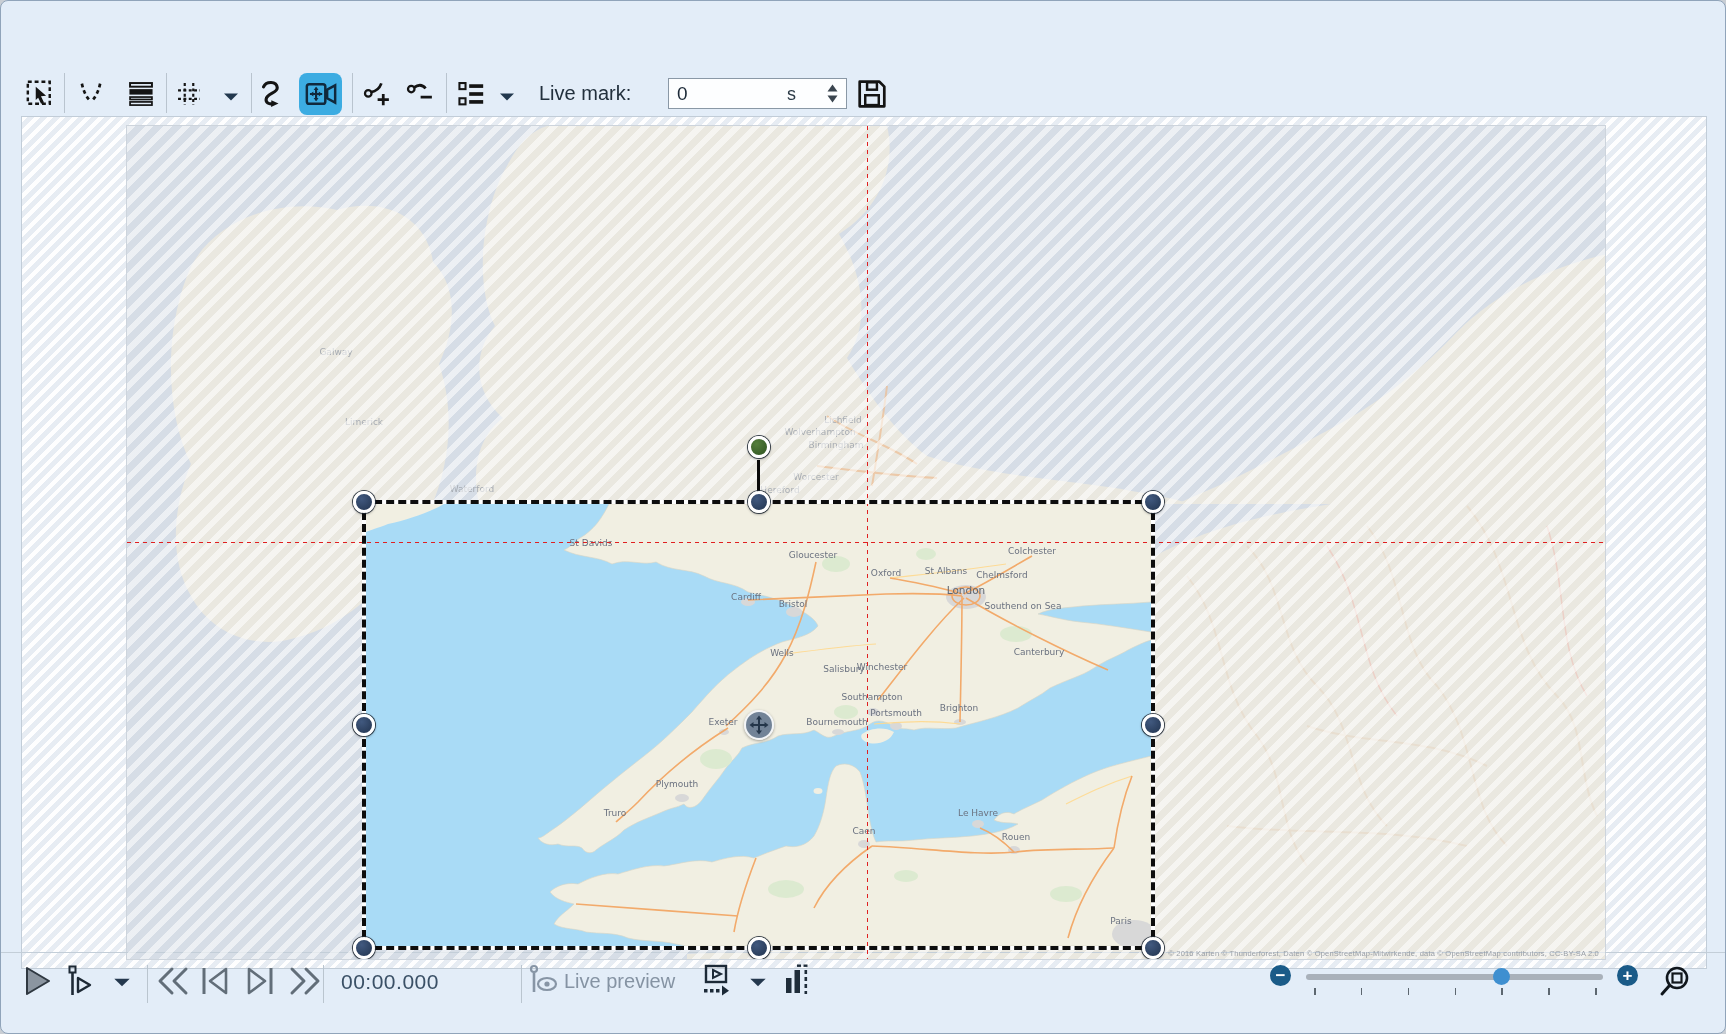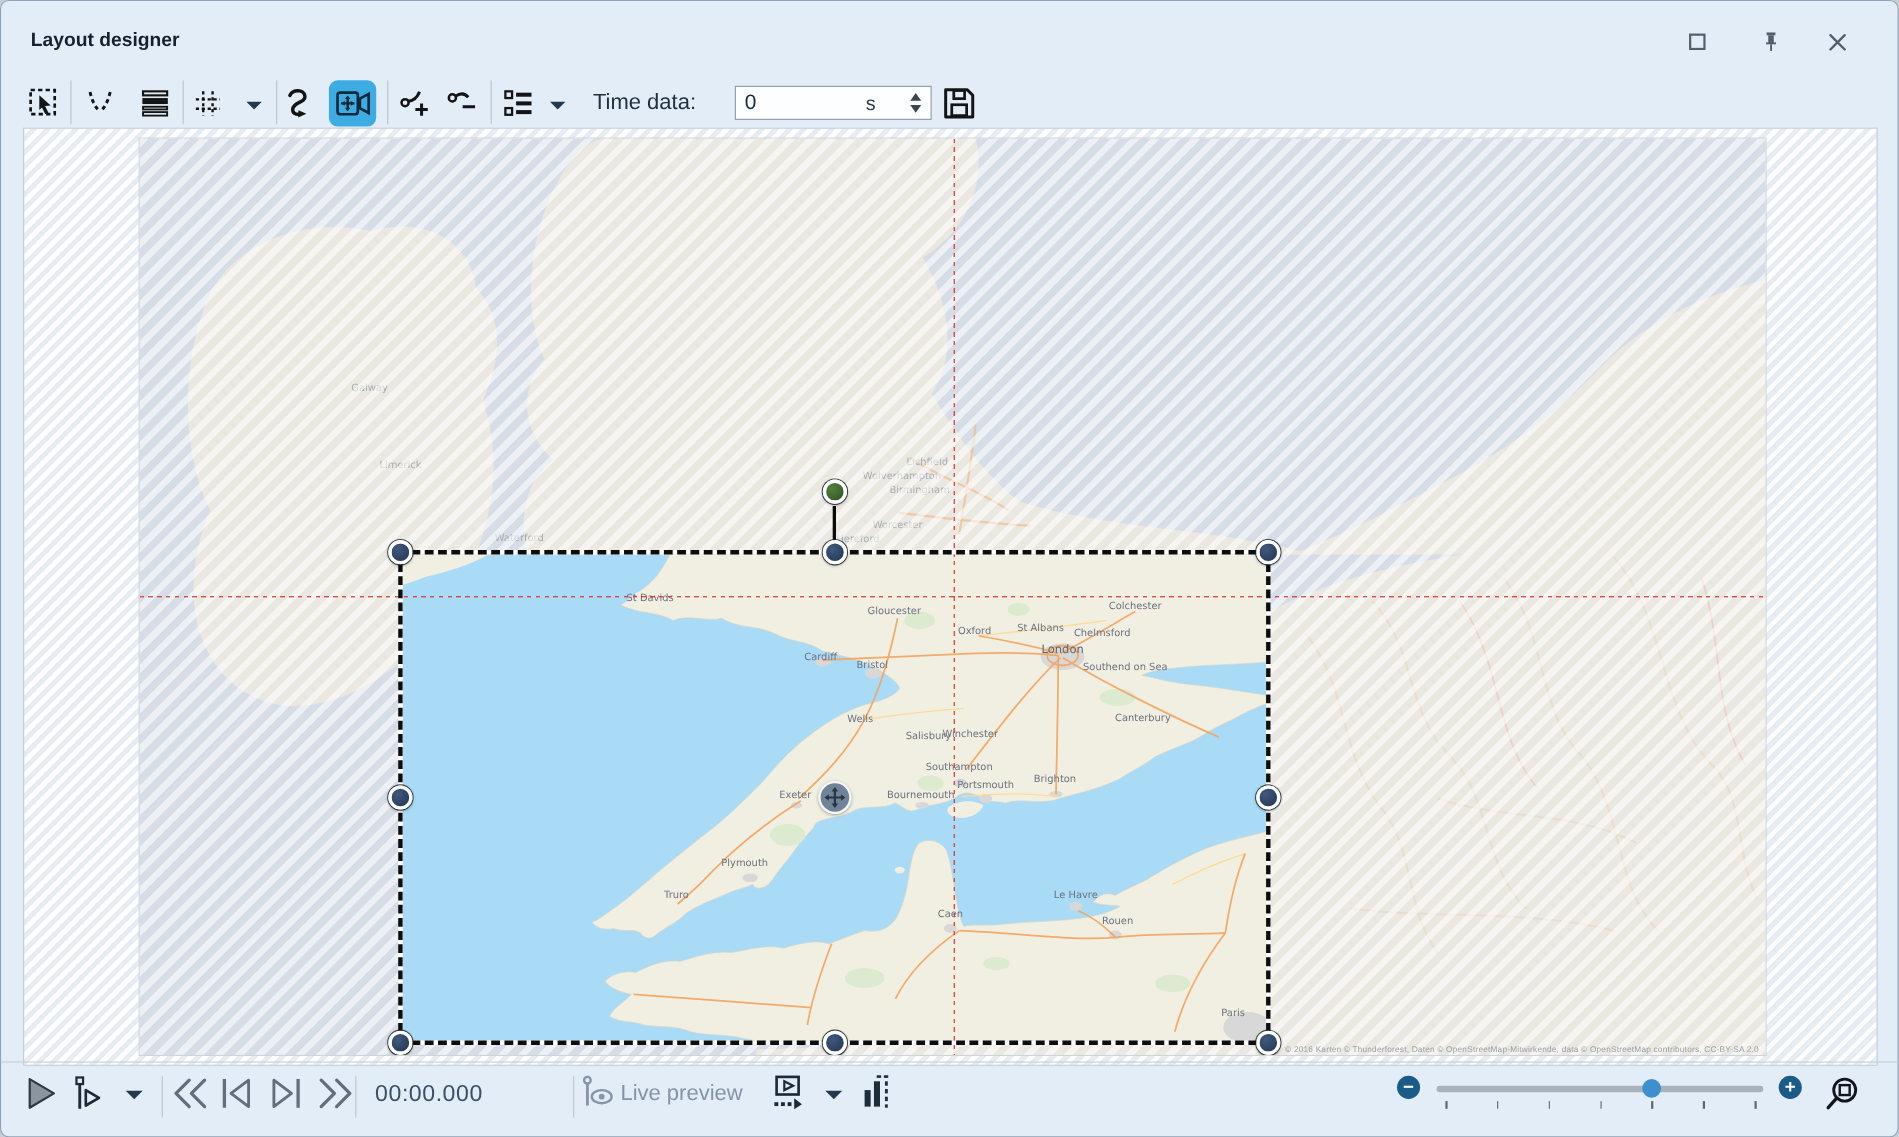--- a/index.html
+++ b/index.html
@@ -53,61 +53,40 @@
   #sel-dash{position:absolute;inset:-4px;border:4px dashed #0d0d0d}
   .handle{position:absolute;width:22px;height:22px;border-radius:50%;
     background:radial-gradient(circle at 35% 30%,#41597f,#22344f);
     border:3px solid #fff;box-shadow:0 0 0 1px rgba(30,40,52,.85),0 1px 3px rgba(0,0,0,.45);z-index:6}
   #h-rot{background:radial-gradient(circle at 35% 30%,#557f3c,#2e5220)}
   #rot-stem{position:absolute;left:50%;top:-44px;width:3px;height:36px;margin-left:-1.5px;background:#0a0a0a;z-index:5}
   #h-move{position:absolute;left:50%;top:50%;width:30px;height:30px;margin:-15px 0 0 -15px;border-radius:50%;
     background:rgba(96,116,140,.88);border:2px solid rgba(255,255,255,.92);
     box-shadow:0 1px 3px rgba(0,0,0,.35);z-index:6;display:flex;align-items:center;justify-content:center}
   
-  #bottombar{position:absolute;left:0;bottom:0;right:0;height:68px;border-top:1px solid #c3ced8}
+  #bottombar{position:absolute;left:0;bottom:0;right:0;height:81px;border-top:1px solid #c3ced8}
   .bbtn{position:absolute;display:flex;align-items:center;justify-content:center;color:#5f6b76}
   .bsep{position:absolute;top:12px;width:1px;height:38px;background:#bac5cf}
   #time-display{position:absolute;left:340px;top:17px;width:110px;font-size:21px;color:#3a5066;letter-spacing:.5px}
   #live-label{position:absolute;left:563px;top:17px;font-size:20px;color:#8593a3}
   #zoom-slider{position:absolute;left:1305px;top:20px;width:297px;height:26px}
   #slider-track{position:absolute;left:0;top:1px;width:297px;height:6px;background:#a9b1ba;border-radius:3px}
   #slider-thumb{position:absolute;top:-5px;width:17px;height:17px;border-radius:50%;background:var(--sliderblue)}
   .tick{position:absolute;top:15px;width:1.5px;height:7px;background:#5d6770}
   .circlebtn{position:absolute;top:12px;width:21px;height:21px;border-radius:50%;background:var(--btnnavy);
     color:#fff;display:flex;align-items:center;justify-content:center;font-size:17px;font-weight:bold;line-height:1}
   .city{fill:#6b7280;font-size:9px;font-family:"DejaVu Sans",sans-serif;text-anchor:middle}
   .city.big{font-size:10.5px;fill:#5f6670}
   .cityf{fill:#a6abb2;font-size:9px;font-family:"DejaVu Sans",sans-serif;text-anchor:middle}
 </style>
 </head>
 <body>
 
 <div id="window">
 
-  <div id="titlebar">
-    <div id="title">Layout designer</div>
-    <div class="winbtn" id="btn-max">
-      <svg width="16" height="16" viewBox="0 0 16 16">
-        <rect x="1.5" y="1.5" width="13" height="13" fill="none" stroke="currentColor" stroke-width="2"></rect>
-      </svg>
-    </div>
-    <div class="winbtn" id="btn-pin">
-      <svg width="16" height="18" viewBox="0 0 16 18">
-        <rect x="4" y="0.5" width="8" height="2.6" fill="currentColor"></rect>
-        <rect x="5.5" y="3.1" width="5" height="7" fill="currentColor"></rect>
-        <rect x="3.5" y="9.5" width="9" height="1.8" fill="currentColor"></rect>
-        <rect x="7.2" y="11.3" width="1.7" height="6" fill="currentColor"></rect>
-      </svg>
-    </div>
-    <div class="winbtn" id="btn-close">
-      <svg width="17" height="17" viewBox="0 0 17 17">
-        <path d="M2,2 L15,15 M15,2 L2,15" stroke="currentColor" stroke-width="2.2" stroke-linecap="round"></path>
-      </svg>
-    </div>
-  </div>
 
   <div id="toolbar">
     <div class="tbtn" style="left:20px">
       <svg width="28" height="28" viewBox="0 0 23 23">
         <rect x="1.5" y="1.5" width="18" height="18" fill="none" stroke="currentColor" stroke-width="2" stroke-dasharray="3.2 2.4"></rect>
         <path d="M8,5.5 L16.5,13 L12.3,13.4 L14.8,18.4 L12.4,19.5 L10,14.6 L8,16.4 Z" fill="currentColor"></path>
       </svg>
     </div>
     <div class="tsep" style="left:63px"></div>
     <div class="tbtn" style="left:71px">
@@ -174,21 +153,21 @@
         <rect x="10" y="3.5" width="11.5" height="3" fill="currentColor"></rect>
         <rect x="10" y="10" width="11.5" height="3" fill="currentColor"></rect>
         <rect x="10" y="16.5" width="11.5" height="3" fill="currentColor"></rect>
       </svg>
     </div>
     <div class="tcaret" style="left:498px">
       <svg width="16" height="10" viewBox="0 0 16 10">
         <path d="M1,1.5 L8,8.5 L15,1.5 Z" fill="currentColor"></path>
       </svg>
     </div>
-    <div id="timemark-label">Time data:</div>
+    <div id="timemark-label">Live mark:</div>
     <div id="timemark-box">
       <span id="timemark-value">0</span>
       <span id="timemark-unit">s</span>
       <span id="spinner">
         <svg width="11" height="8" viewBox="0 0 11 8">
             <path d="M5.5,0.5 L10.5,7.5 H0.5 Z" fill="currentColor"></path>
           </svg>
         <svg width="11" height="8" viewBox="0 0 11 8">
             <path d="M0.5,0.5 H10.5 L5.5,7.5 Z" fill="currentColor"></path>
           </svg>

